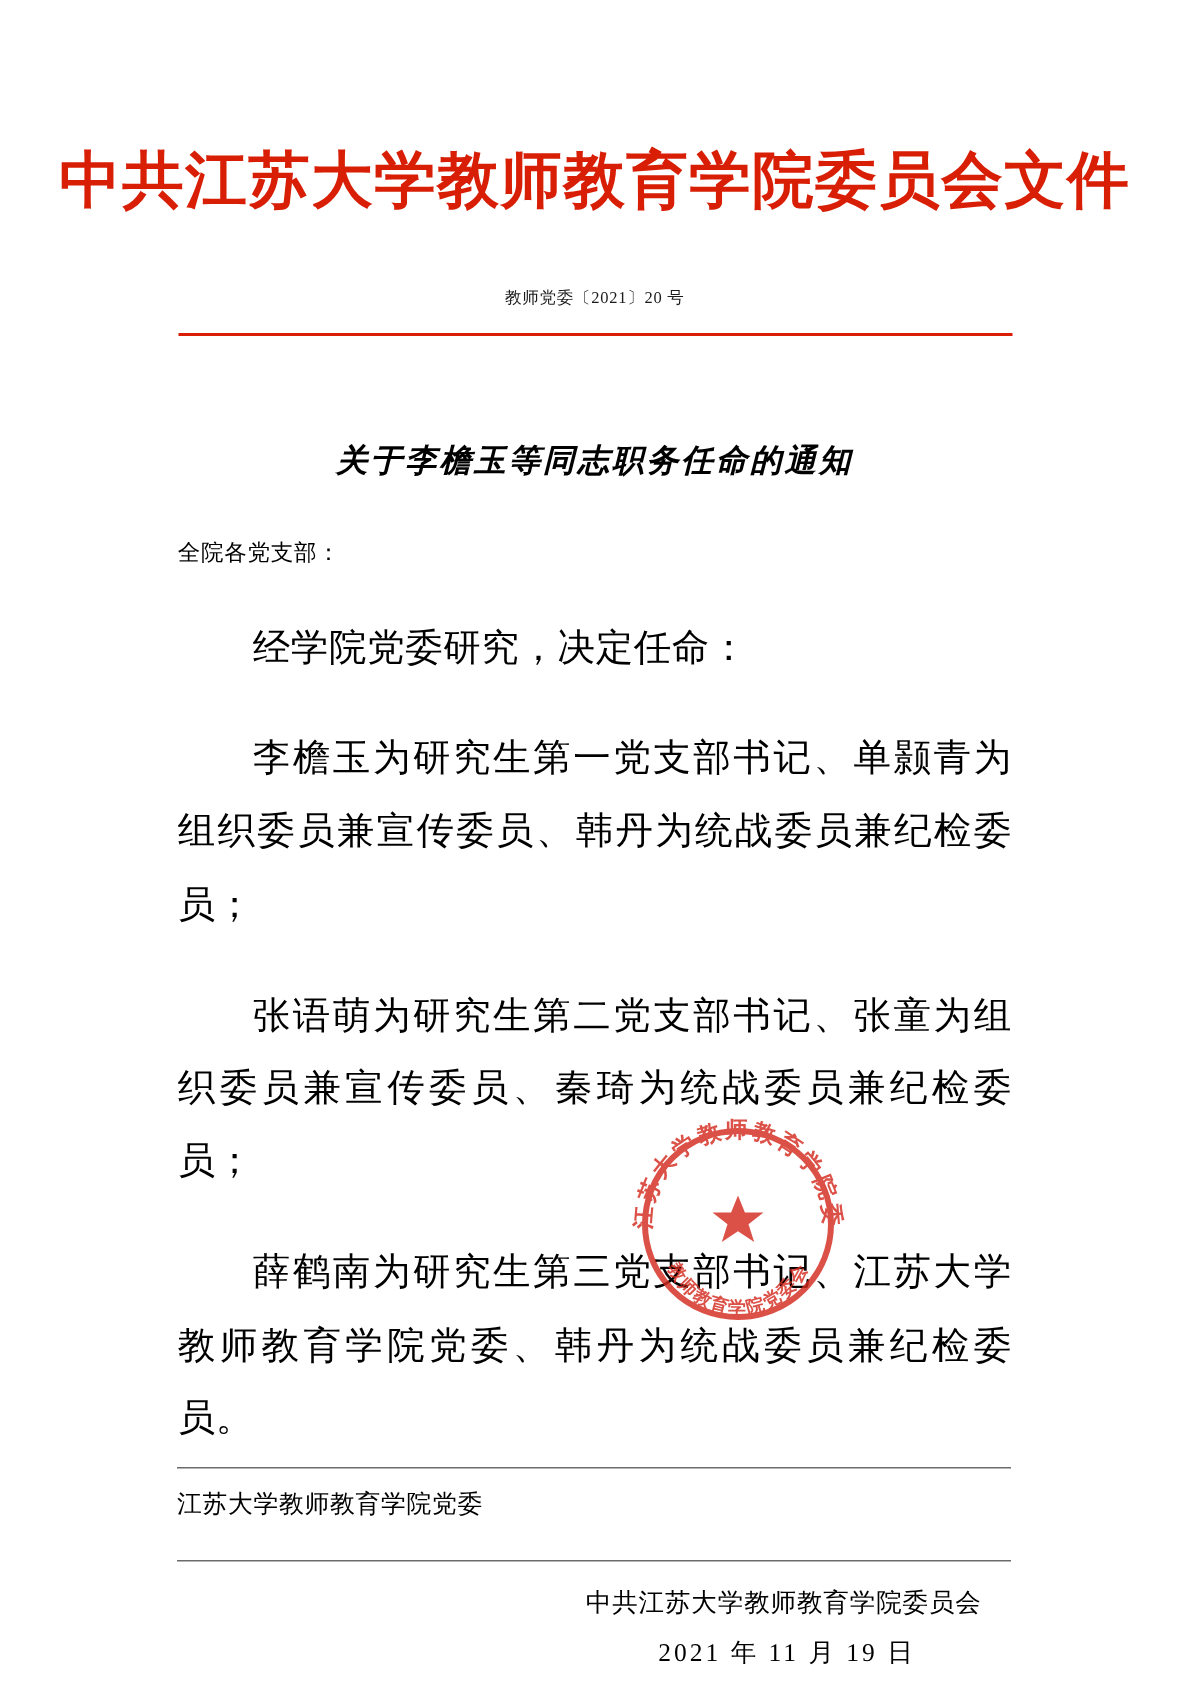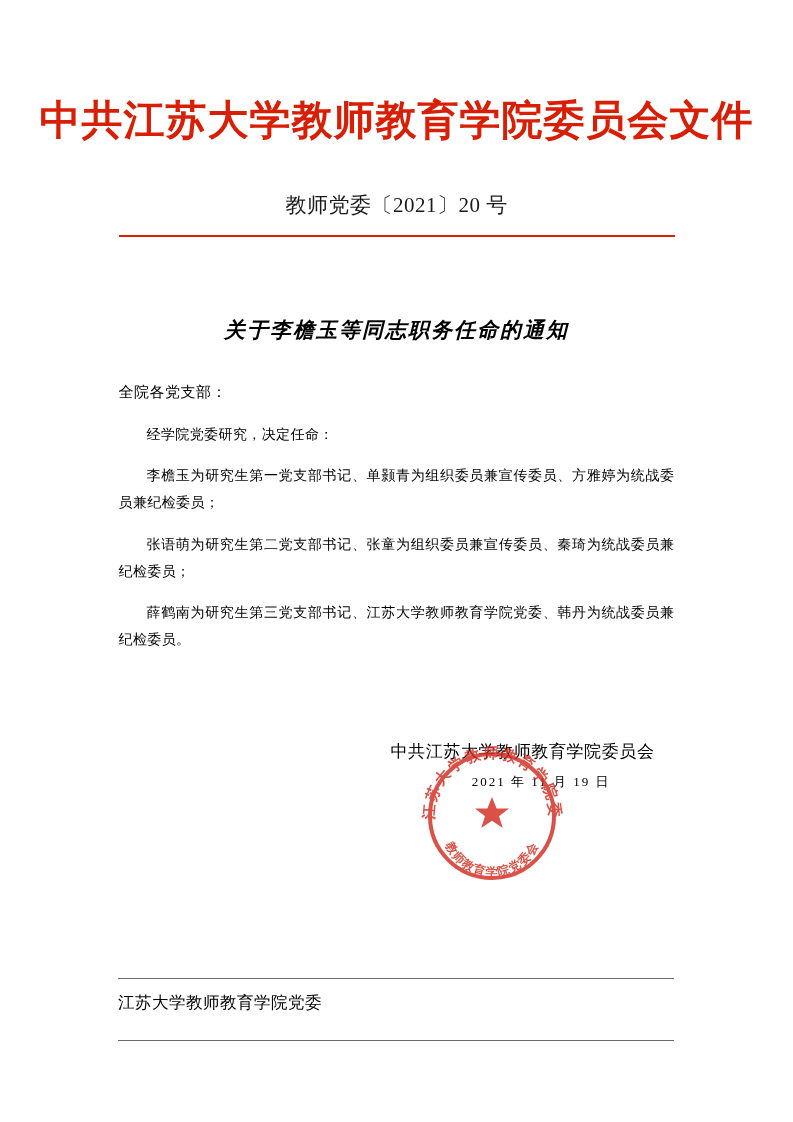--- a/index.html
+++ b/index.html
@@ -31,75 +31,75 @@
     color: #d81f06;
     font-family: "DejaVu Serif", "Liberation Serif", serif;
     font-weight: bold;
     font-size: 41px;
     letter-spacing: 1px;
     line-height: 1.2;
     white-space: nowrap;
   }
   .doc-number {
     margin-top: 46px;
-    font-size: 21px;
+    font-size: 11px;
     letter-spacing: 0.5px;
     color: #1a1a1a;
     font-family: "Liberation Serif", "DejaVu Serif", serif;
   }
   .red-rule {
     margin: 16px auto 0 auto;
     width: 556px;
     height: 2px;
     background: #d81f06;
   }
 
   
   .content {
     width: 556px;
-    margin: 16px auto;
+    margin: 6px auto;
     padding-top: 63px;
   }
   .subject {
     text-align: center;
     font-family: "DejaVu Serif", "Liberation Serif", serif;
     font-weight: bold;
     font-size: 21px;
     letter-spacing: 2px;
     color: #000;
     font-style: italic;
   }
   .salutation {
     margin-top: 34px;
     font-size: 15px;
     line-height: 1.9;
     letter-spacing: 0.5px;
   }
   .para {
-    font-size: 14px;
+    font-size: 25px;
     line-height: 1.95;
     letter-spacing: 0.4px;
     text-indent: 2em;
     text-align: justify;
   }
 
   
   .signature {
     margin-top: 86px;
     position: relative;
     text-align: right;
     padding-right: 8px;
   }
   .sig-org {
     font-size: 17px;
     letter-spacing: 0.6px;
     padding-right: 12px;
   }
   .sig-date {
-    font-size: 13px;
+    font-size: 17px;
     letter-spacing: 2px;
     margin-top: 10px;
     padding-right: 56px;
   }
 
   
   .seal {
     position: absolute;
     left: 416px;
     top: 740px;
@@ -145,21 +145,21 @@
   <div class="doc-header">
     <div class="doc-title">中共江苏大学教师教育学院委员会文件</div>
     <div class="doc-number">教师党委〔2021〕20 号</div>
     <div class="red-rule"></div>
   </div>
 
   <div class="content">
     <div class="subject">关于李檐玉等同志职务任命的通知</div>
     <div class="salutation">全院各党支部：</div>
     <p class="para">经学院党委研究，决定任命：</p>
-    <p class="para">李檐玉为研究生第一党支部书记、单颢青为组织委员兼宣传委员、方雅婷为统战委员兼纪检委员；</p>
+    <p class="para">李檐玉为研究生第一党支部书记、单颢青为组织委员兼宣传委员、韩丹为统战委员兼纪检委员；</p>
     <p class="para">张语萌为研究生第二党支部书记、张童为组织委员兼宣传委员、秦琦为统战委员兼纪检委员；</p>
     <p class="para">薛鹤南为研究生第三党支部书记、江苏大学教师教育学院党委、韩丹为统战委员兼纪检委员。</p>
 
     <div class="signature">
       <div class="sig-org">中共江苏大学教师教育学院委员会</div>
       <div class="sig-date">2021 年 11 月 19 日</div>
     </div>
   </div>
 
   <div class="seal">

